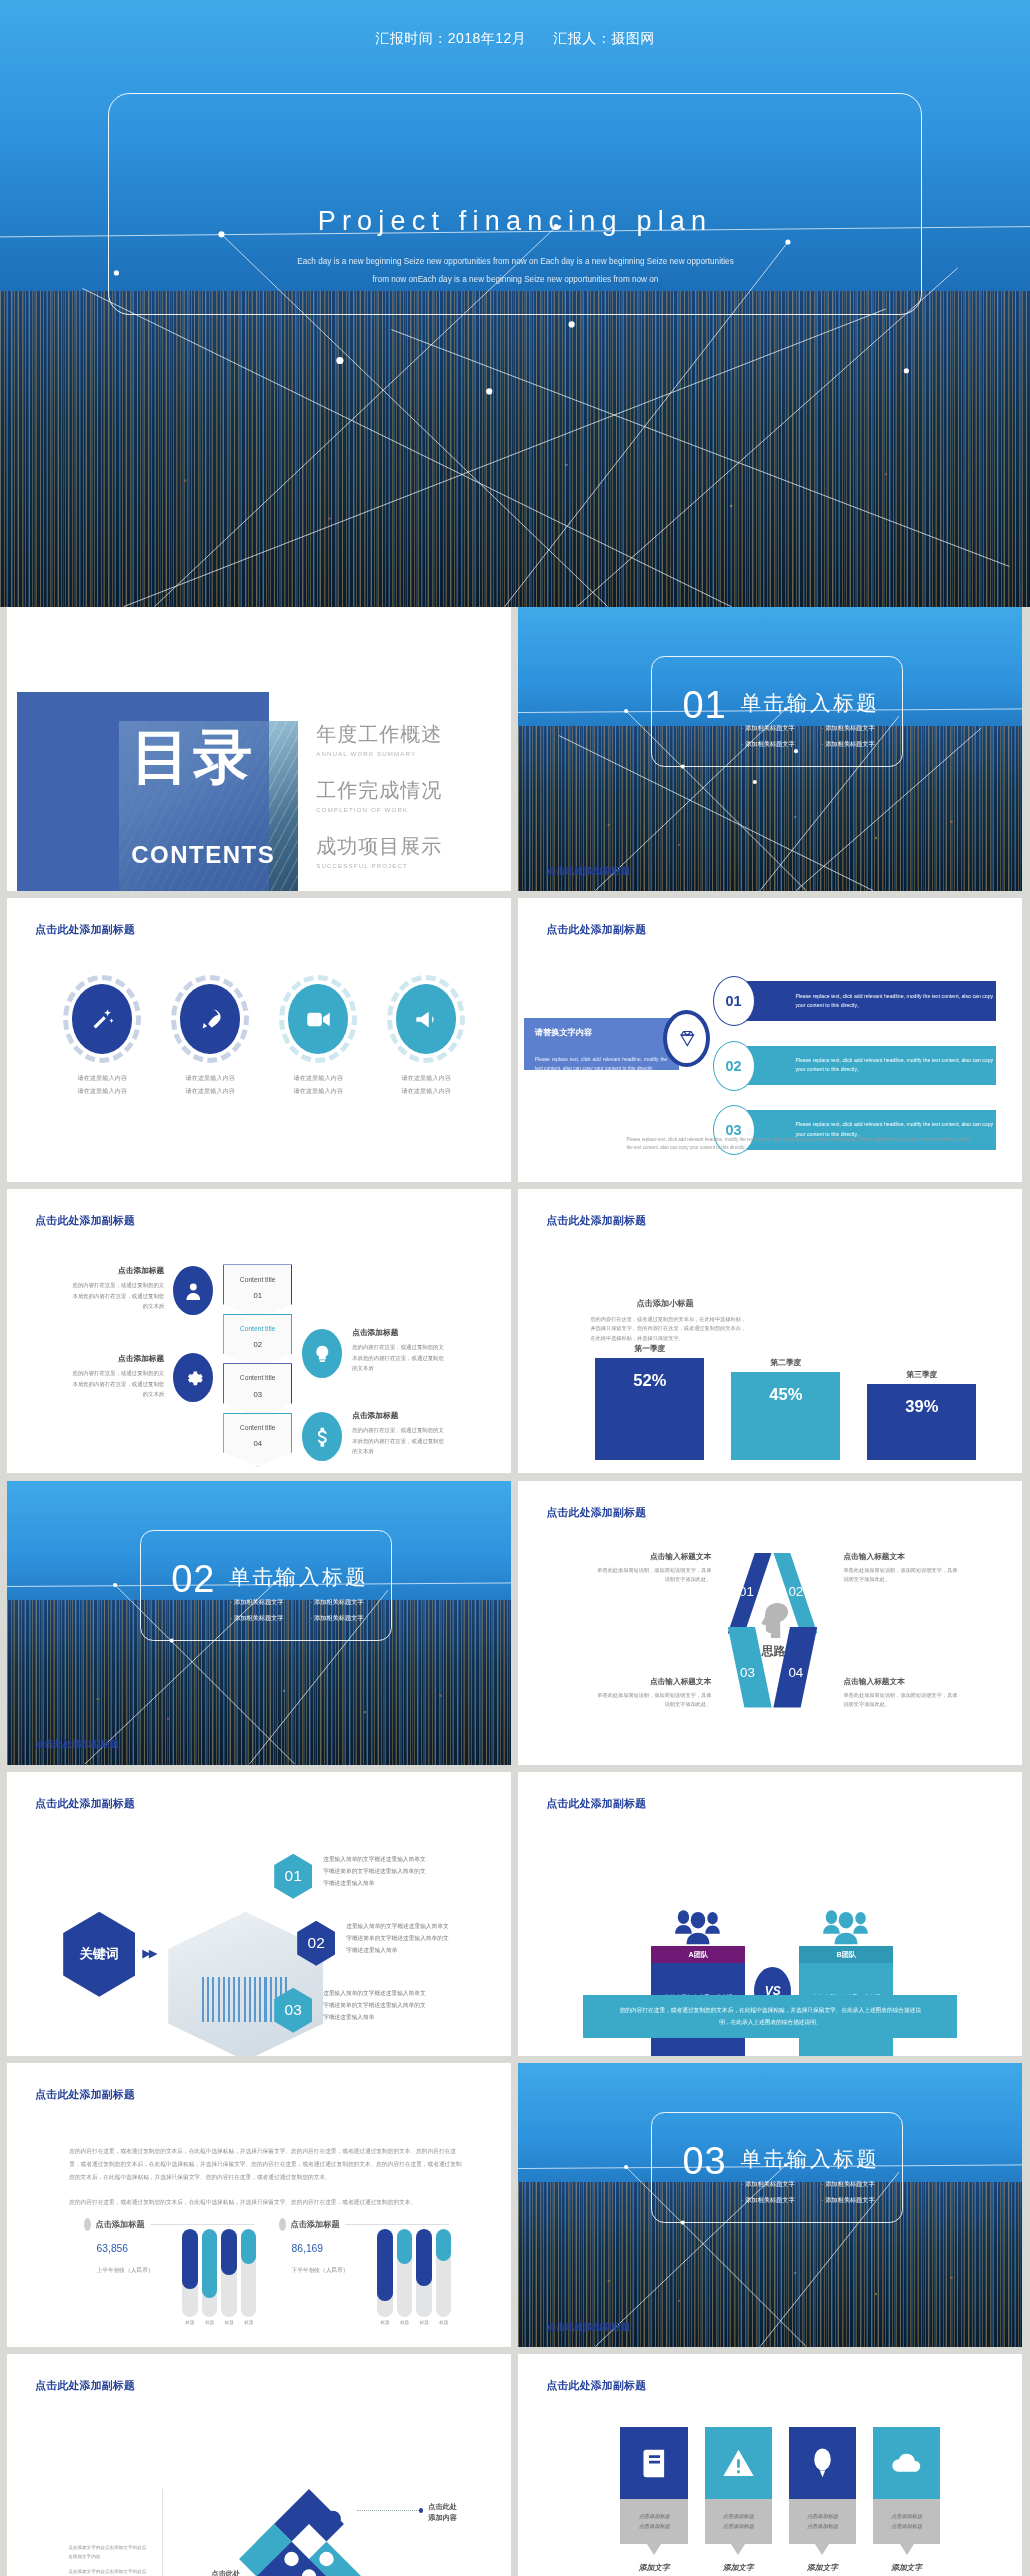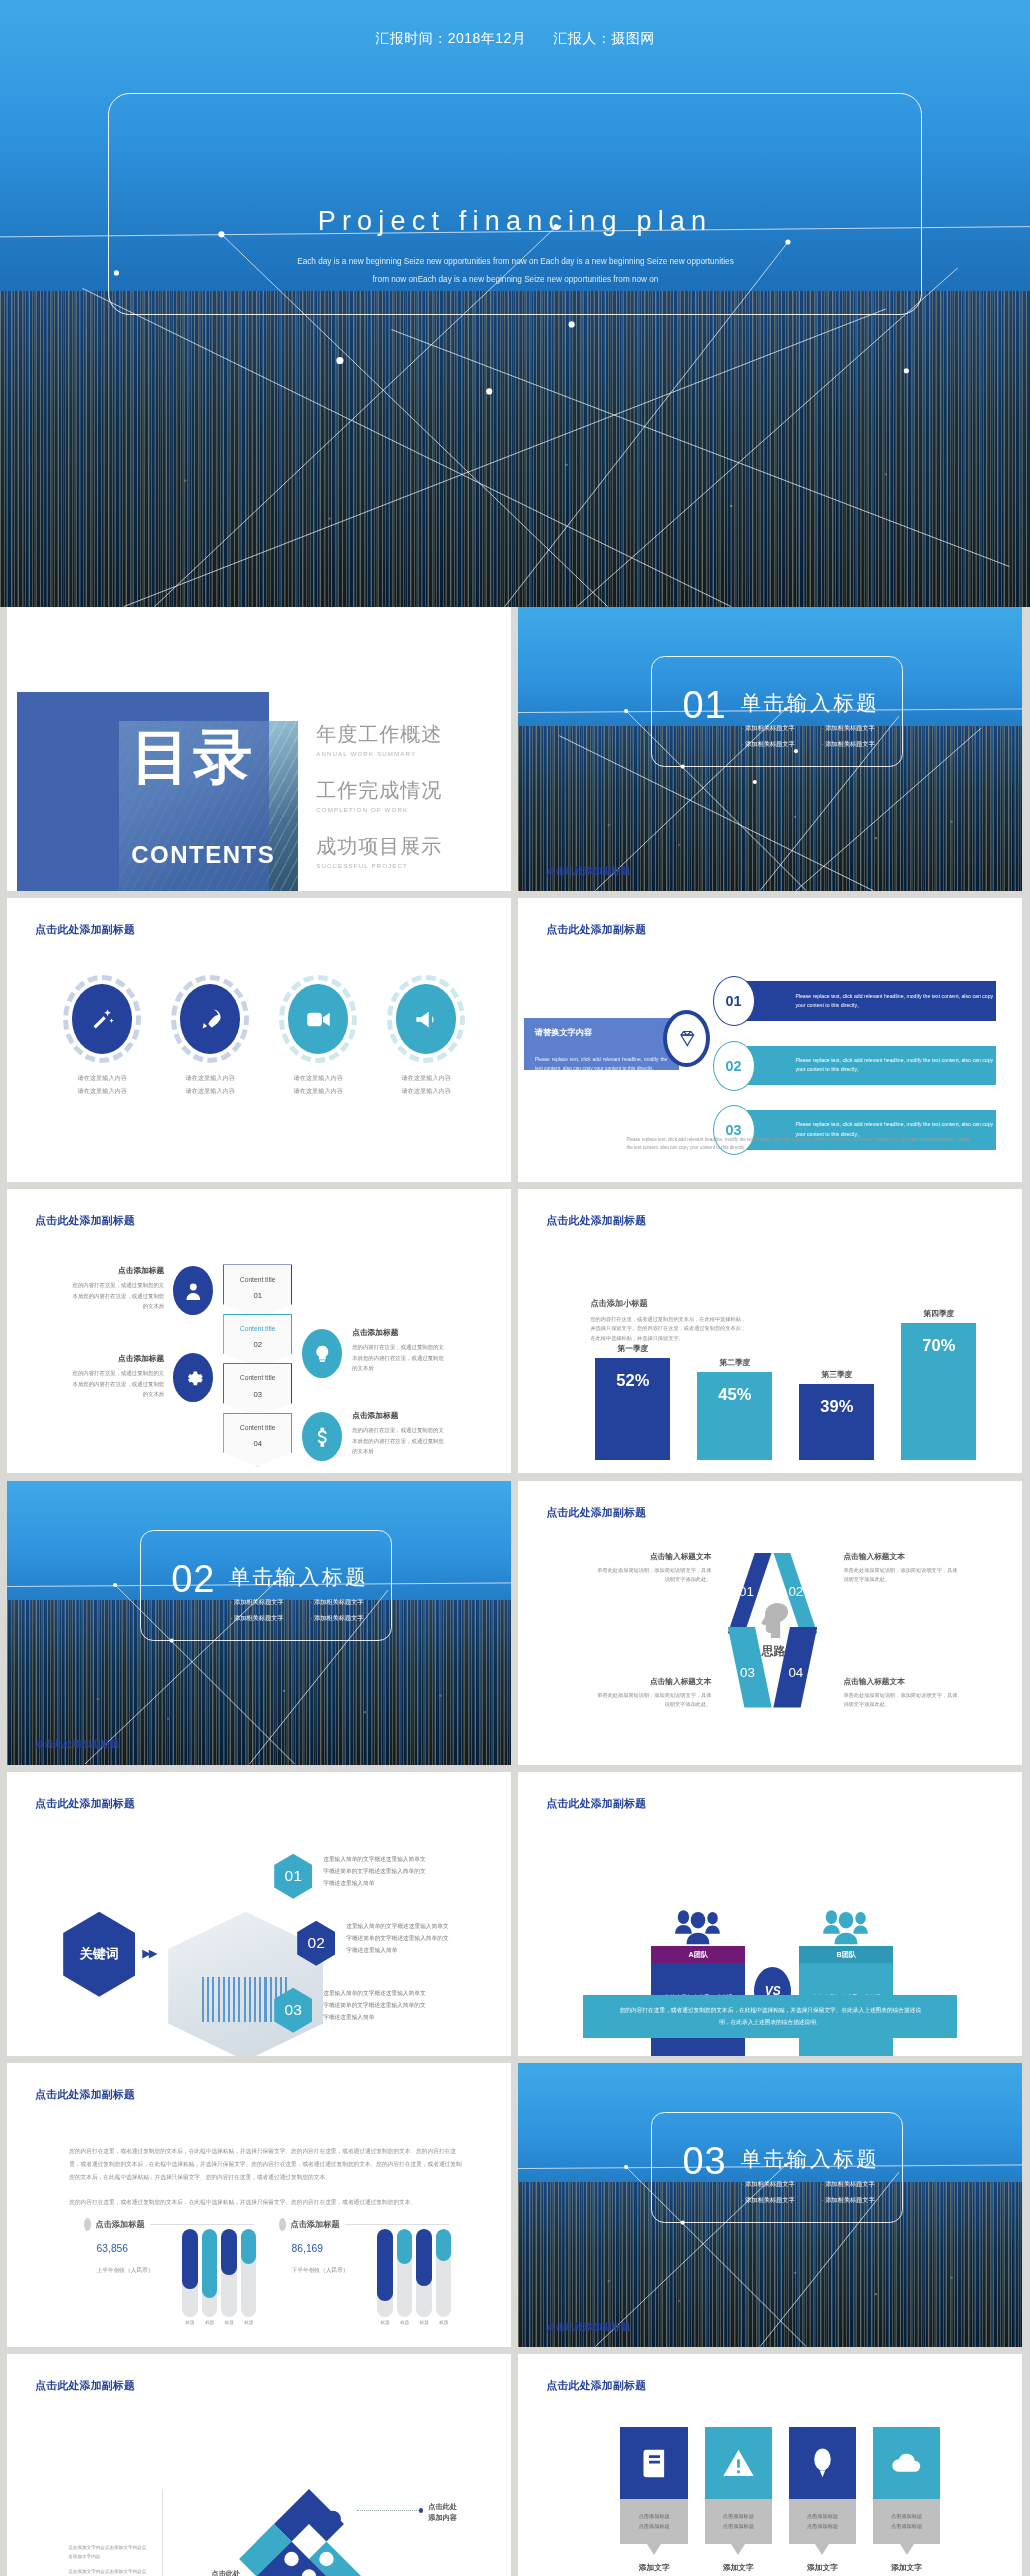--- a/index.html
+++ b/index.html
@@ -125,21 +125,21 @@
   .chev .t{font-size:6.7px;}
   .chev .n{font-size:7.7px;margin-top:8.2px;color:#444;}
   .cicon{position:absolute;width:40px;height:49px;border-radius:50%;display:flex;align-items:center;justify-content:center;}
   .cicon svg{width:20.6px;height:20.6px;fill:#fff;}
   .ctext{position:absolute;width:94px;}
   .ctext h4{font-size:7.7px;font-weight:bold;color:#444;margin-bottom:3.6px;}
   .ctext p{font-size:5.4px;color:#7d7d7d;line-height:1.95;}
 
   
   .bc-lead{position:absolute;left:72px;top:109px;width:160px;}
-  .bc-lead h4{font-size:8.2px;font-weight:bold;color:#555;margin-bottom:5.2px;}
+  .bc-lead h4{font-size:8.2px;font-weight:bold;color:#555;margin-bottom:5.2px;margin-left:46px;}
   .bc-lead p{font-size:5.2px;color:#8a8a8a;line-height:1.85;}
   .bc-area{position:absolute;left:77px;right:46px;bottom:13.4px;height:155px;display:flex;align-items:flex-end;gap:27px;}
   .bc-col{flex:1;position:relative;display:flex;flex-direction:column;align-items:center;}
   .bc-cap{font-size:7.7px;font-weight:bold;color:#4c4c4c;margin-bottom:4.1px;}
   .bc-bar{width:100%;position:relative;display:flex;justify-content:center;padding-top:13.4px;}
   .bc-val{color:#fff;font-size:16.5px;font-weight:bold;}
 
   
   .hexwrap{position:absolute;left:200px;top:72px;width:108px;height:155px;}
   .hx{position:absolute;width:44px;height:81px;}
@@ -201,21 +201,21 @@
   .pz-text{position:absolute;left:61px;top:190px;width:82px;}
   .pz-text p{font-size:4.6px;color:#8a8a8a;line-height:1.95;margin-bottom:5.7px;}
   .pz-div{position:absolute;left:155px;top:135px;bottom:36px;width:0.5px;background:#e2e2e2;}
   .pzg{position:absolute;left:222px;top:133px;}
   .pz-lbl{position:absolute;width:57px;font-size:7.2px;font-weight:bold;color:#555;line-height:1.5;}
   .pz-lead{position:absolute;height:0.5px;border-top:0.7px dotted #9aa;}
   .pz-dot{position:absolute;width:4.1px;height:4.6px;border-radius:50%;background:#24419b;}
 
   
   .ip-wrap{position:absolute;left:102px;right:82px;top:73px;display:flex;gap:16.5px;}
-  .ip{flex:1;}
+  .ip{flex:1;font-style:italic;}
   .ip .top{height:72px;display:flex;align-items:center;justify-content:center;}
   .ip .top svg{width:33px;height:33px;fill:#fff;}
   .ip .bot{background:#bfbfbf;height:45px;display:flex;align-items:center;justify-content:center;text-align:center;
      font-size:5.2px;color:#656565;line-height:1.8;position:relative;}
   .ip .bot:after{content:"";position:absolute;left:50%;top:100%;transform:translateX(-50%);
      border-left:7.2px solid transparent;border-right:7.2px solid transparent;border-top:11.3px solid #bfbfbf;}
   .ip .cap{text-align:center;margin-top:18.5px;font-size:7.7px;font-weight:bold;color:#4c4c4c;}
 </style>
 </head>
 <body>
@@ -476,26 +476,20 @@
         <div class="bc-col">
           <div class="bc-cap">第二季度</div>
           <div class="bc-bar" style="height:88px;background:#3aaac8">
               <span class="bc-val">45%</span>
             </div>
         </div>
         <div class="bc-col">
           <div class="bc-cap">第三季度</div>
           <div class="bc-bar" style="height:76px;background:#24419b">
               <span class="bc-val">39%</span>
-            </div>
-        </div>
-        <div class="bc-col">
-          <div class="bc-cap">第四季度</div>
-          <div class="bc-bar" style="height:137px;background:#3aaac8">
-              <span class="bc-val">70%</span>
             </div>
         </div>
       </div>
     </div>
   </div>
 
   <div class="row">
     <div class="slide hero">
       <div class="skyline"></div>
       <svg class="net" viewBox="0 0 979 551" preserveAspectRatio="none">

